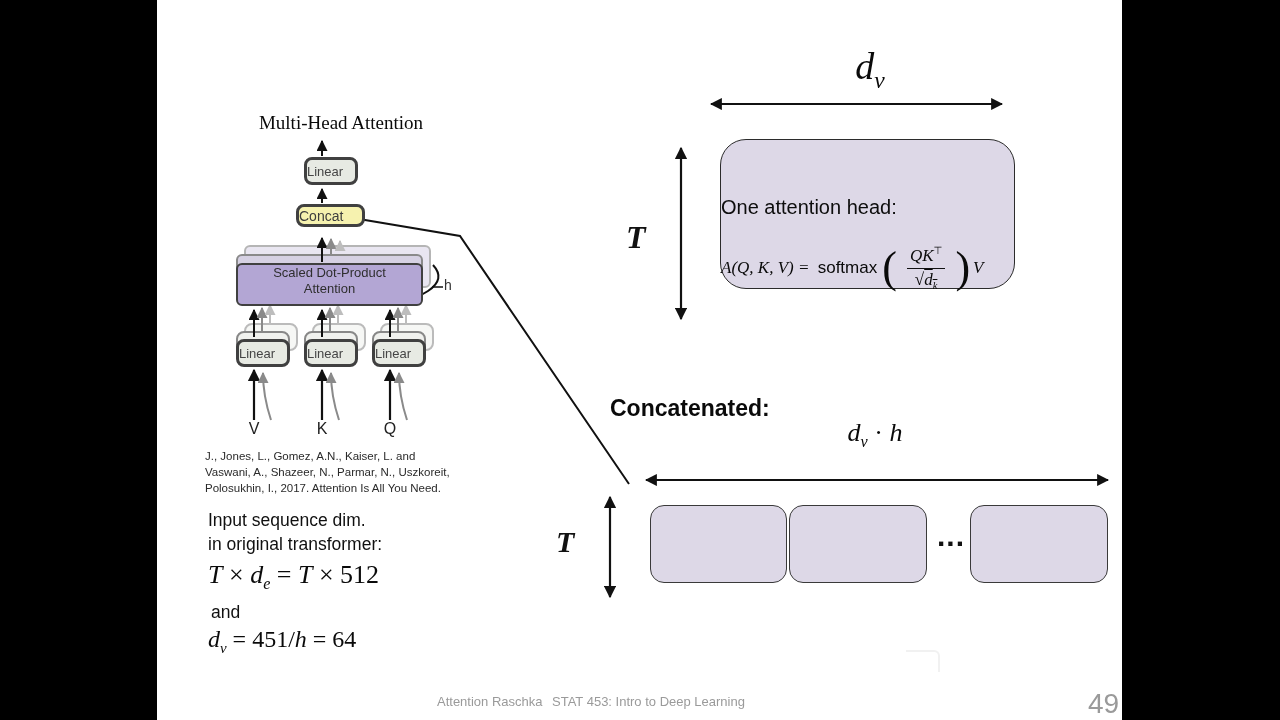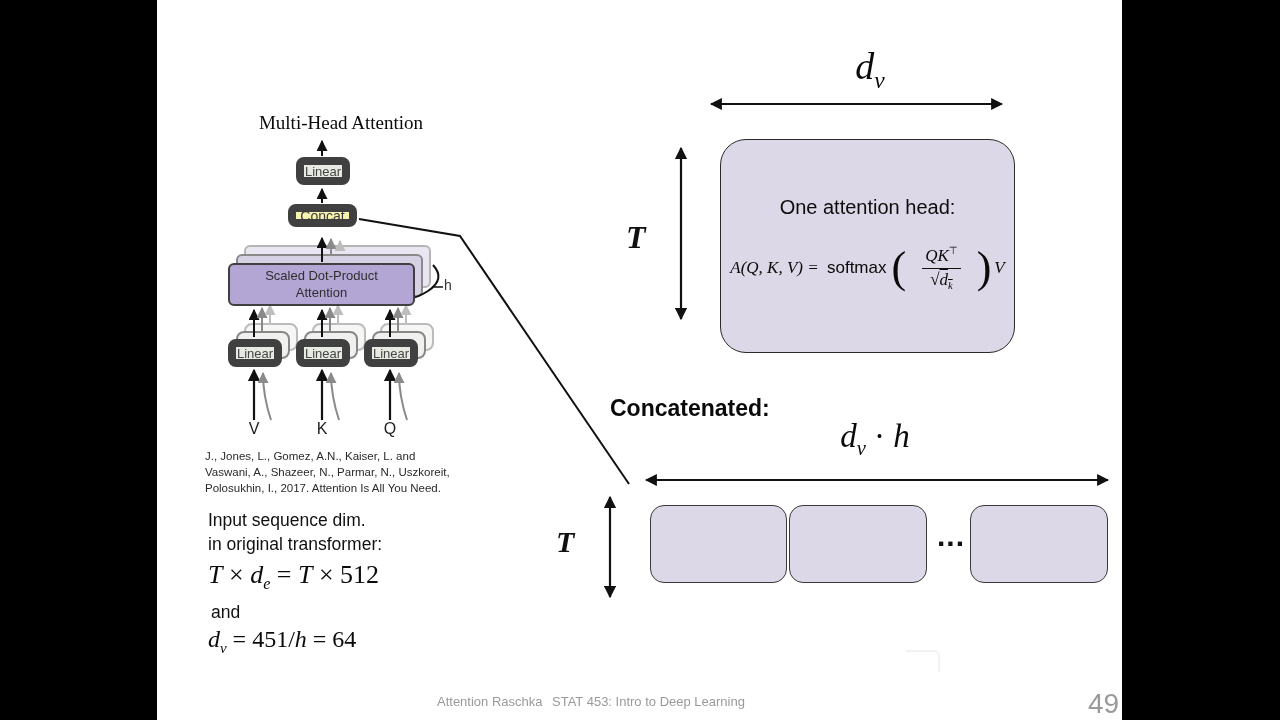--- a/index.html
+++ b/index.html
@@ -12,22 +12,22 @@
        font-family:"Liberation Sans",sans-serif;color:#111;}
   .abs{position:absolute;}
   .bar{position:absolute;top:0;height:720px;background:var(--bar-bg);z-index:20;}
   .bar-left{left:0;width:157px;}
   .bar-right{left:1122px;width:158px;}
   svg.overlay{position:absolute;left:0;top:0;width:1280px;height:720px;z-index:3;pointer-events:none;}
 
   
   .slide-title{left:231px;top:112px;width:220px;text-align:center;
                font-family:"Liberation Serif",serif;font-size:19px;color:#0a0a0a;}
-  .nodebox{position:absolute;border:8px solid #404040;display:flex;align-items:center;
-           justify-content:center;color:#454545;z-index:4;}
+  .nodebox{position:absolute;border:3px solid #404040;display:flex;align-items:center;
+           justify-content:flex-start;color:#454545;z-index:4;margin-left:8px;}
   .shadowbox{position:absolute;z-index:1;}
   .linear{width:54px;height:28px;border-radius:8px;background:var(--linear-fill);font-size:13px;}
   .concat-box{left:288px;top:204px;width:69px;height:23px;border-radius:8px;
               background:var(--concat-fill);font-size:14px;color:#3d3d3d;}
   .sdpa{width:187px;height:43px;border-radius:6px;background:var(--sdpa-fill);
         font-size:13px;line-height:1.25;color:#2e2e2e;text-align:center;flex-direction:column;}
   .h-label{left:444px;top:277px;font-size:14px;color:#333;z-index:4;}
   .vkq{top:420px;width:30px;text-align:center;font-size:16px;color:#222;}
   .citation{left:205px;top:449px;width:268px;font-size:11.5px;line-height:1.38;color:#2a2a2a;}
 
@@ -37,39 +37,39 @@
   .math sub{font-size:.62em;font-style:italic;}
   .f1{left:208px;top:560px;font-size:26px;}
   .and{left:211px;top:602px;font-size:17.5px;color:#101010;}
   .f2{left:208px;top:626px;font-size:24px;}
 
   
   .dv-label{left:838px;top:44px;width:64px;text-align:center;font-size:38px;}
   .big-t{font-weight:bold;font-style:italic;font-family:"Liberation Serif",serif;}
   .t-head{left:626px;top:219px;font-size:32px;}
   .t-concat{left:556px;top:525px;font-size:30px;}
-  .head-box{left:720px;top:139px;width:295px;height:214px;background:var(--head-fill);
+  .head-box{left:720px;top:139px;width:295px;height:150px;background:var(--head-fill);
             border:1.5px solid #2b2b2b;border-radius:26px;z-index:2;
-            display:flex;flex-direction:column;align-items:center;padding-top:56px;gap:26px;}
+            display:flex;flex-direction:column;align-items:flex-start;padding-top:56px;gap:26px;}
   .head-title{font-size:20px;color:#0d0d0d;}
   .head-formula{display:inline-flex;align-items:center;font-size:17px;}
   .head-formula .lhs{font-style:italic;margin-right:4px;}
   .head-formula .sm{font-family:"Liberation Sans",sans-serif;font-style:normal;margin-right:5px;}
   .head-formula .paren{font-size:44px;font-weight:300;line-height:.9;font-style:normal;}
-  .frac{display:inline-flex;flex-direction:column;align-items:center;margin:0 16px;font-style:italic;}
+  .frac{display:inline-flex;flex-direction:column;align-items:center;margin:0 10px;font-style:italic;}
   .frac .num{border-bottom:1.3px solid #111;padding:0 3px 2px;}
   .frac .num sup{font-size:.6em;font-style:normal;}
   .frac .den{padding-top:1px;}
   .frac .rad{font-style:normal;}
   .frac .radicand{text-decoration:overline;}
   .frac .den sub{font-size:.62em;}
   .head-formula .rhs{font-style:italic;margin-left:3px;}
 
   .concatenated-label{left:610px;top:395px;font-size:23px;font-weight:bold;color:#0a0a0a;}
-  .dvh-label{left:820px;top:418px;width:110px;text-align:center;font-size:33px;}
+  .dvh-label{left:820px;top:418px;width:110px;text-align:center;font-size:26px;}
   .row-box{position:absolute;top:505px;height:78px;background:var(--head-fill);
            border:1.4px solid #3a3a3a;border-radius:14px;z-index:2;}
   .dots{left:933px;top:519px;width:36px;text-align:center;font-size:30px;font-weight:bold;
         letter-spacing:1px;color:#111;}
   .ghost-corner{left:906px;top:650px;width:34px;height:22px;border-top:2px solid #f1f1f1;
                 border-right:2px solid #f1f1f1;border-top-right-radius:6px;}
 
   
   .footer-text{top:694px;font-size:13px;color:var(--footer-text);}
   .page-num{left:1088px;top:688px;font-size:28px;color:var(--footer-text);}

